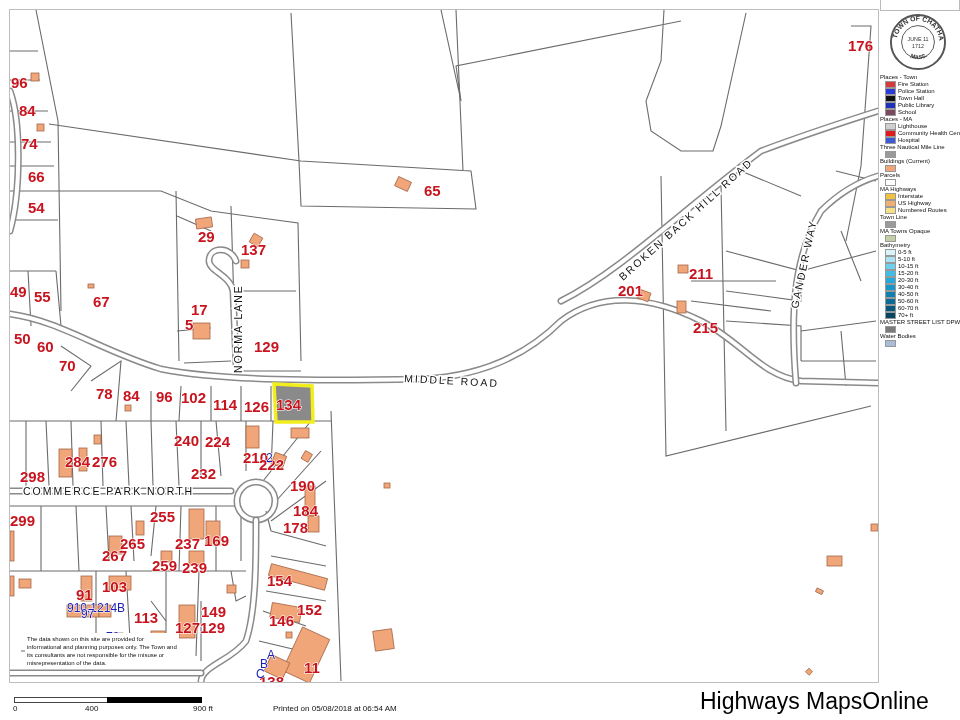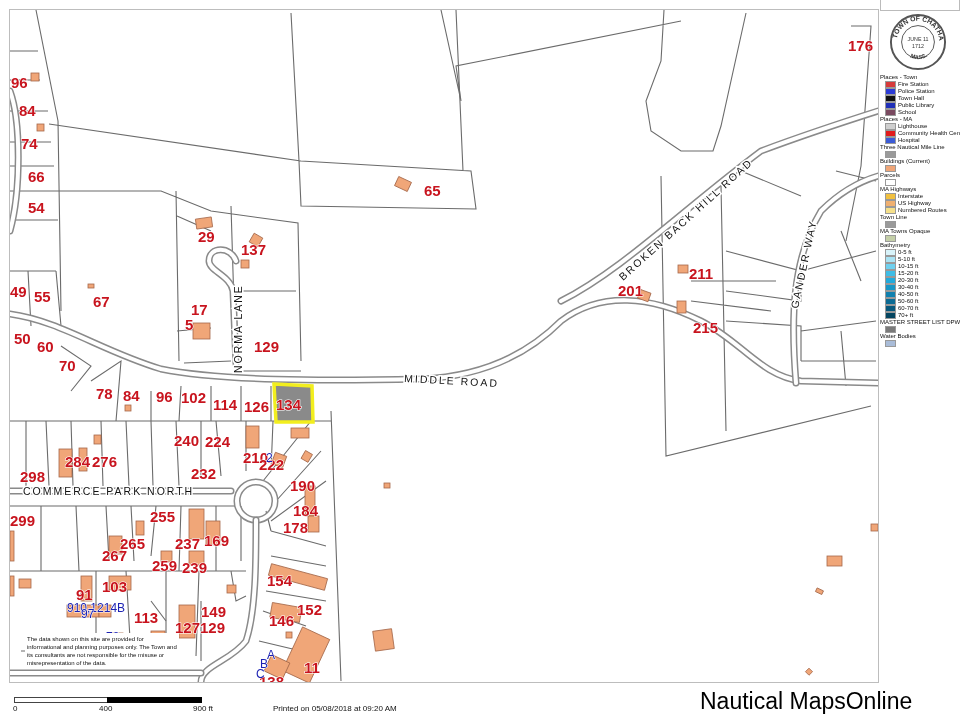--- a/index.html
+++ b/index.html
@@ -260,16 +260,16 @@
       <div class="lg-row" style="top: 333px;">Water Bodies</div>
       <div class="lg-row" style="top: 340px; left: 7px;"><span class="sw" style="background: rgb(169, 188, 216); border: 1px solid rgb(153, 153, 153);"></span><span></span></div>
     </div>
 </div>
 
 <div id="scalebar">
   <div class="sb-white"></div>
     <div class="sb-black"></div>
 </div>
 <span class="sb-lbl" style="left:13px">0</span>
-<span class="sb-lbl" style="left:99px">400</span>
+<span class="sb-lbl" style="left:85px">400</span>
 <span class="sb-lbl" style="left:193px">900 ft</span>
-<div id="printed">Printed on 05/08/2018  at 09:20 AM</div>
-<div id="brand">Nautical MapsOnline</div>
+<div id="printed">Printed on 05/08/2018  at 06:54 AM</div>
+<div id="brand">Highways MapsOnline</div>
 
 </body></html>

